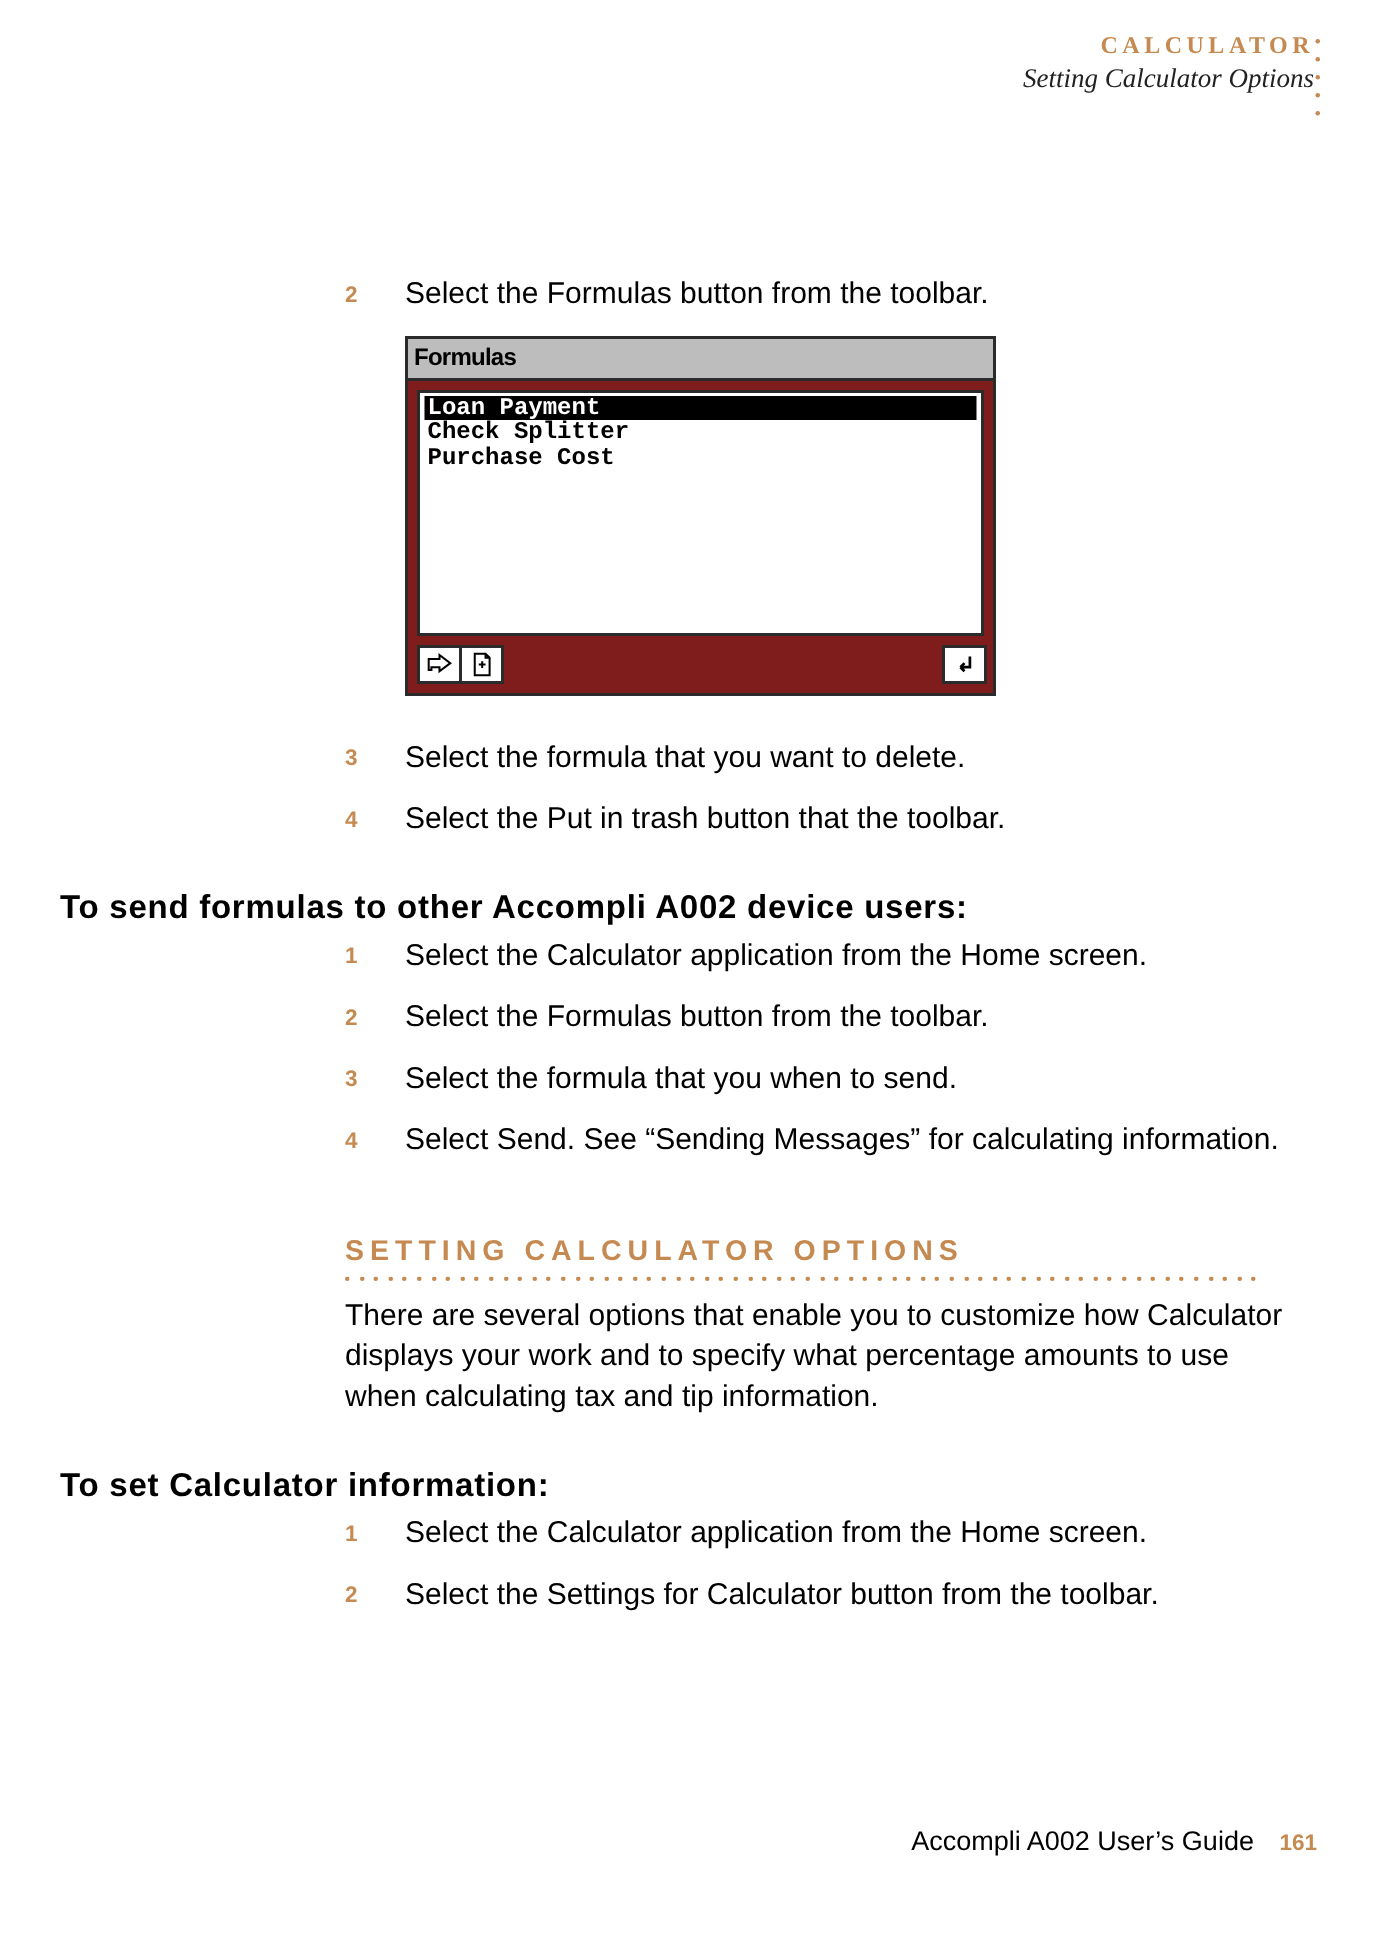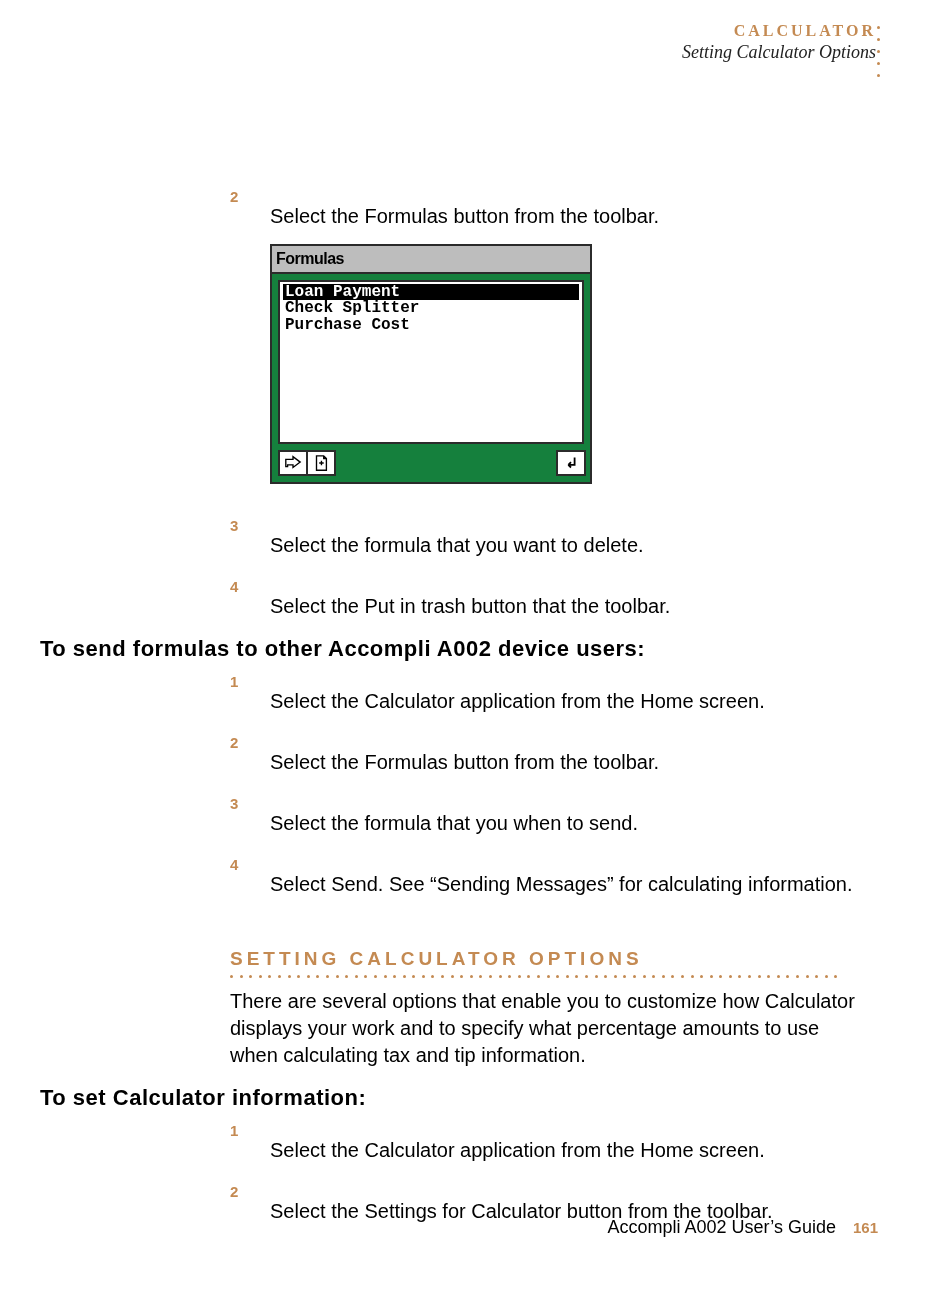--- a/index.html
+++ b/index.html
@@ -67,29 +67,28 @@
   .step-num {
     color: #c48a52;
     font-weight: bold;
     font-size: 15px;
     width: 40px;
     flex-shrink: 0;
     padding-top: 4px;
   }
   .step-text {
     flex: 1;
-    margin-top: 20px;
   }
   .subhead {
     margin-left: 0;
     font-weight: bold;
     font-size: 22px;
     letter-spacing: 0.5px;
     font-family: "Trebuchet MS", Verdana, sans-serif;
-    margin-top: 16px;
+    margin-top: 32px;
     margin-bottom: 6px;
   }
   .section-title {
     color: #c48a52;
     font-weight: bold;
     letter-spacing: 4px;
     font-size: 19px;
     font-family: Verdana, sans-serif;
     margin-top: 48px;
   }
@@ -118,24 +117,24 @@
   }
   .footer-page {
     color: #c48a52;
     font-weight: bold;
     font-size: 15px;
     margin-left: 12px;
   }
 
   
   .screenshot {
-    width: 322px;
+    width: 394px;
     margin: 12px 0 28px 40px;
     border: 2px solid #2b2b2b;
-    background: #15803d;
+    background: #7f1d1d;
     font-family: "Courier New", monospace;
   }
   .ss-titlebar {
     background: #bdbdbd;
     border-bottom: 2px solid #2b2b2b;
     padding: 2px 4px;
     font-size: 16px;
     font-weight: bold;
     color: #000;
     letter-spacing: -0.5px;

